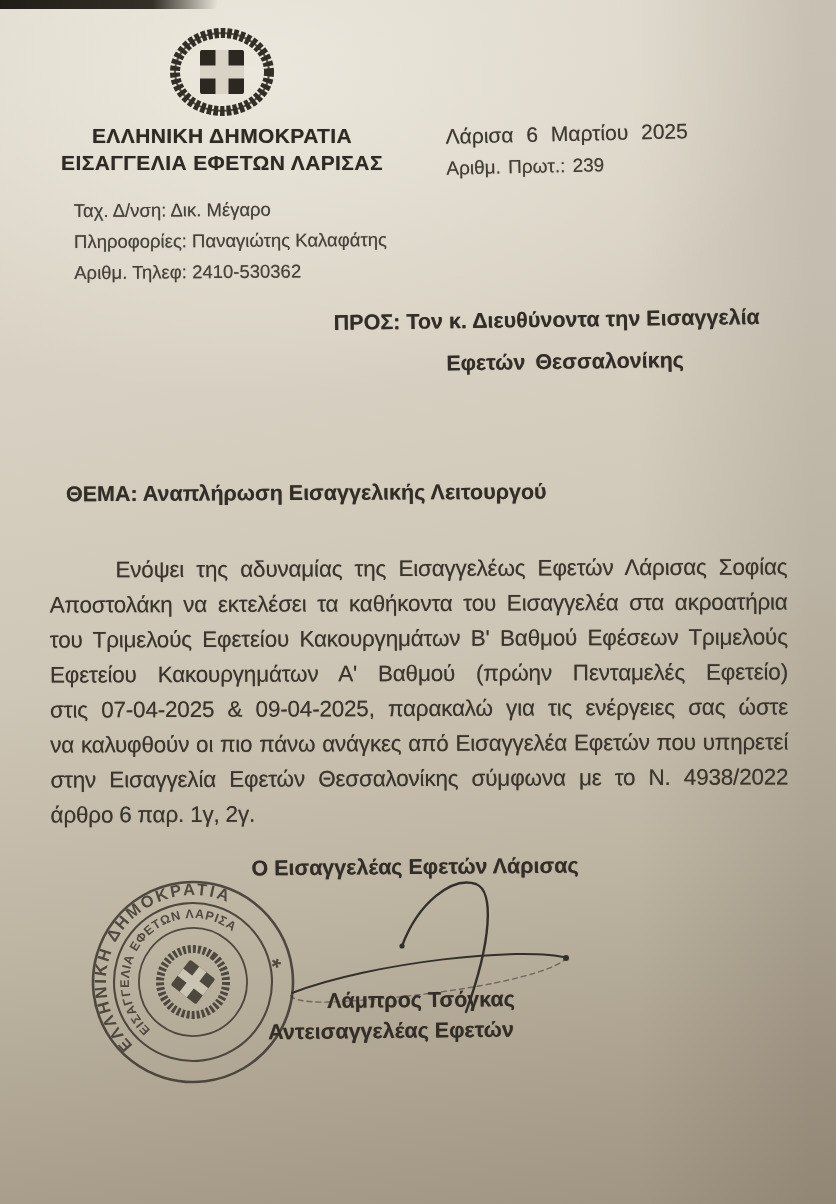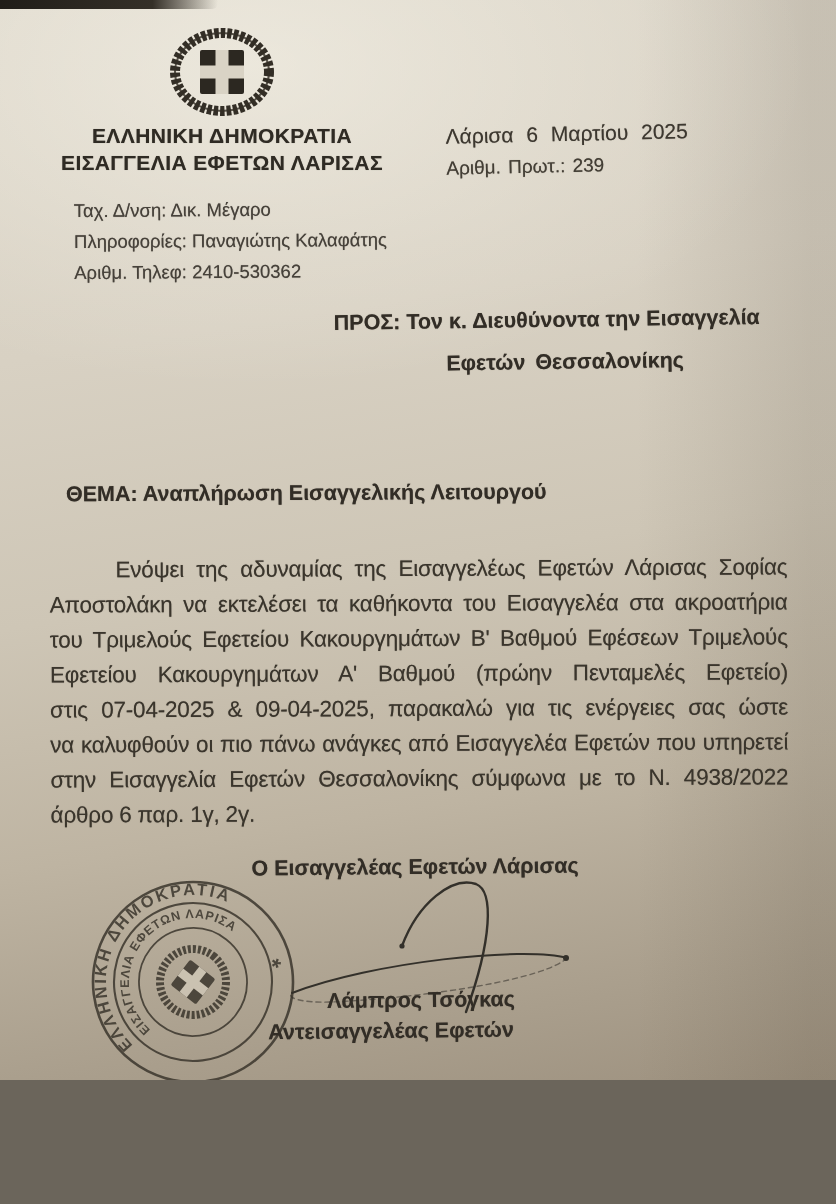--- a/index.html
+++ b/index.html
@@ -1,17 +1,17 @@
 <!DOCTYPE html>
 <html><head>
 <meta charset="utf-8">
 <style>
   html,body{margin:0;padding:0;background:#6b655b;}
   .page{
-    position:relative;width:836px;height:1080px;overflow:hidden;
+    position:relative;width:836px;height:1204px;overflow:hidden;
     font-family:"Liberation Sans",sans-serif;color:#38332b;
     background:
       radial-gradient(ellipse 900px 520px at 30% 6%, rgba(255,253,244,0.45), rgba(255,253,244,0) 62%),
       linear-gradient(to right, rgba(0,0,0,0) 76%, rgba(56,46,32,0.12) 97%),
       linear-gradient(171deg,#ddd7ca 0%,#d8d1c3 30%,#cec6b6 52%,#beb4a2 72%,#a99e8c 90%,#9e9280 100%);
   }
   .photo-edge{position:absolute;top:0;left:0;width:218px;height:9px;
     background:linear-gradient(to right,#201d18 0%,#353028 70%,rgba(53,48,40,0) 100%);
     border-bottom-right-radius:6px;}
   .abs{position:absolute;}

